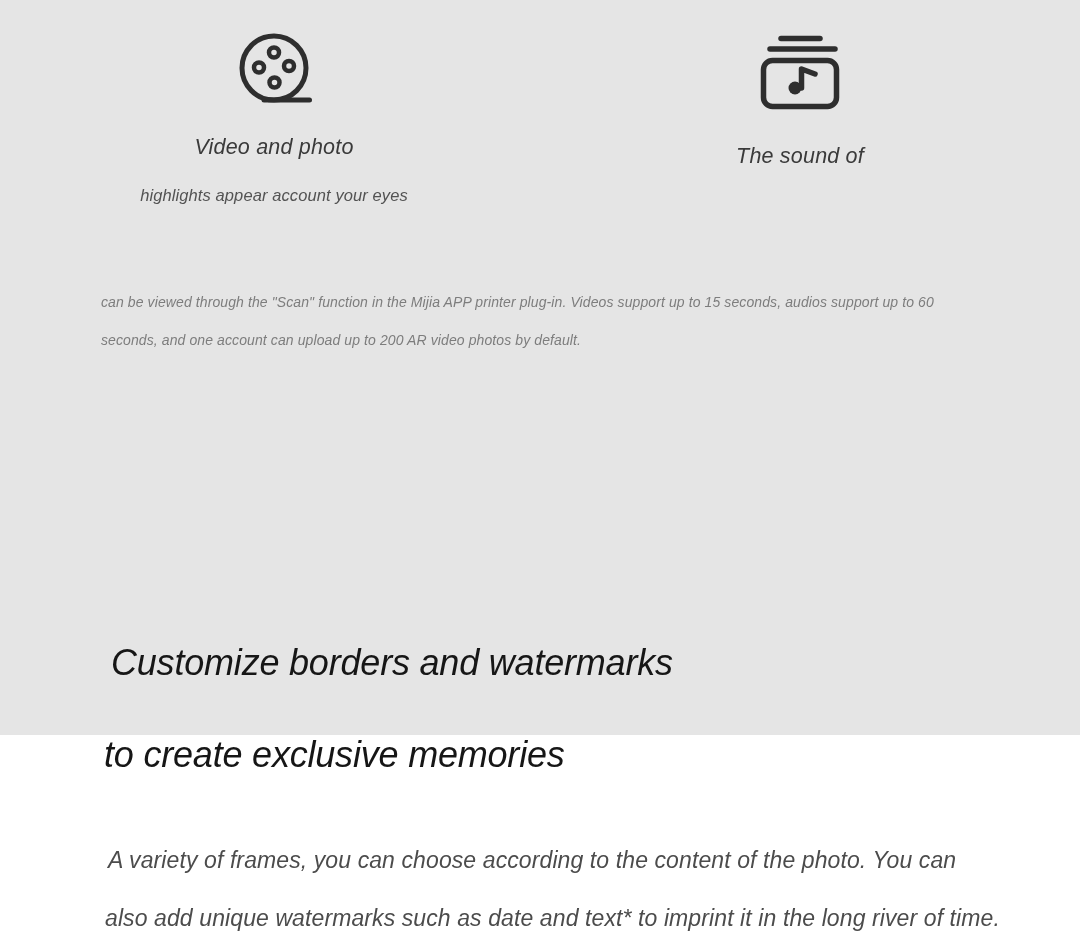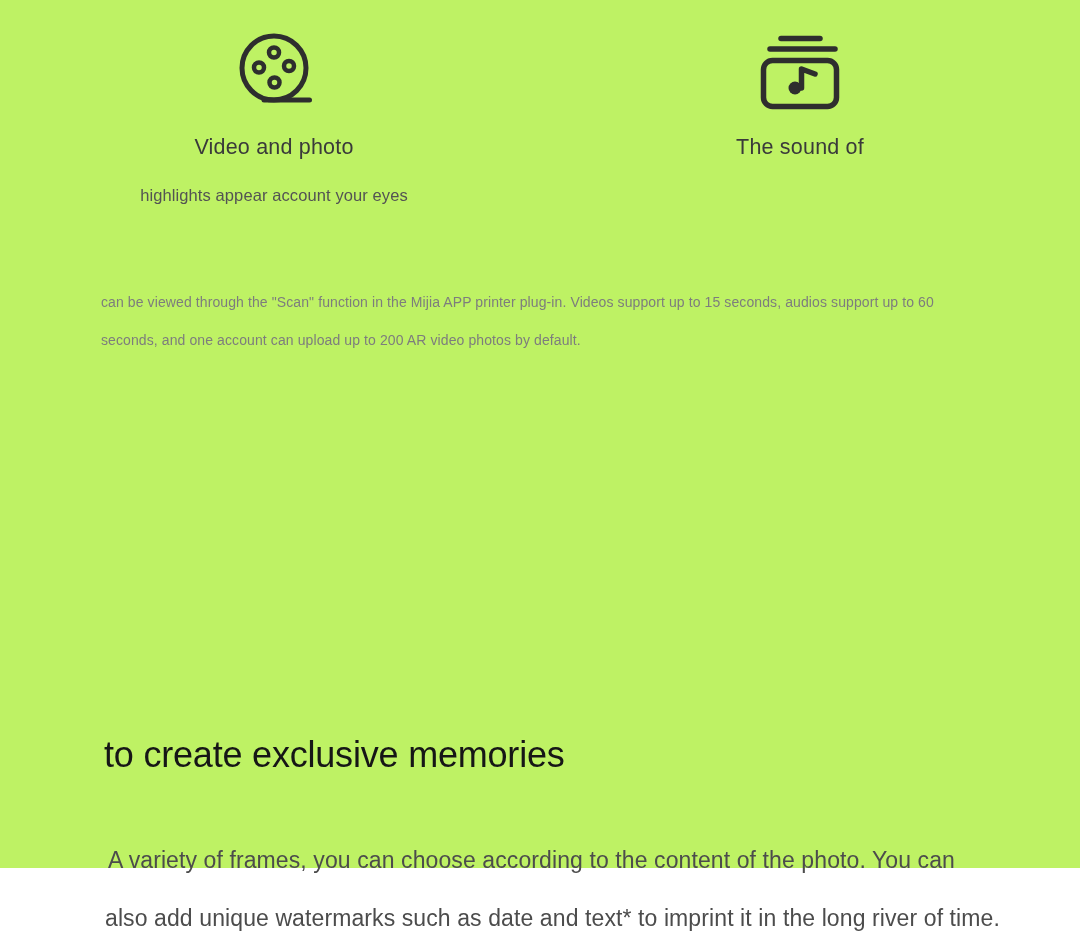--- a/index.html
+++ b/index.html
@@ -1,26 +1,26 @@
 <!DOCTYPE html>
 <html><head>
 <meta charset="utf-8">
 <style>
   html,body{margin:0;padding:0;}
   body{
     width:1080px;height:945px;background:#ffffff;
     font-family:"Liberation Sans","DejaVu Sans",sans-serif;
     overflow:hidden;position:relative;
   }
-  .page{position:absolute;left:0;top:0;width:1080px;height:868px;background:#bef264;}
+  .page{position:absolute;left:0;top:0;width:1080px;height:735px;background:#e5e5e5;font-style:italic;}
 
   
   .feature{position:absolute;top:0;width:540px;display:flex;flex-direction:column;align-items:center;}
   .feature.left{left:4px;}
-  .feature.right{left:530px;}
+  .feature.right{left:530px;gap:9px;}
   .feature .icon-wrap{margin-top:32px;height:78px;display:flex;align-items:center;justify-content:center;}
   .feature .f-title{
     margin-top:24px;font-size:21.5px;line-height:26px;color:#3a3a3a;
     letter-spacing:0.2px;text-align:center;white-space:nowrap;
   }
   .feature .f-sub{
     margin-top:25px;font-size:16.5px;line-height:20px;color:#535353;
     letter-spacing:0.1px;text-align:center;white-space:nowrap;
   }
 
@@ -72,18 +72,19 @@
       </svg>
     </div>
     <div class="f-title">The sound of</div>
   </div>
 
   <div class="disclaimer">
     <div class="d-line">can be viewed through the "Scan" function in the Mijia APP printer plug-in. Videos support up to 15 seconds, audios support up to 60</div>
     <div class="d-line">seconds, and one account can upload up to 200 AR video photos by default.</div>
   </div>
 
+  <div class="h-line l1">Customize borders and watermarks</div>
   <div class="h-line l2">to create exclusive memories</div>
 
   <div class="b-line l1">A variety of frames, you can choose according to the content of the photo. You can</div>
   <div class="b-line l2">also add unique watermarks such as date and text* to imprint it in the long river of time.</div>
 
 </div>
 
 </body></html>

